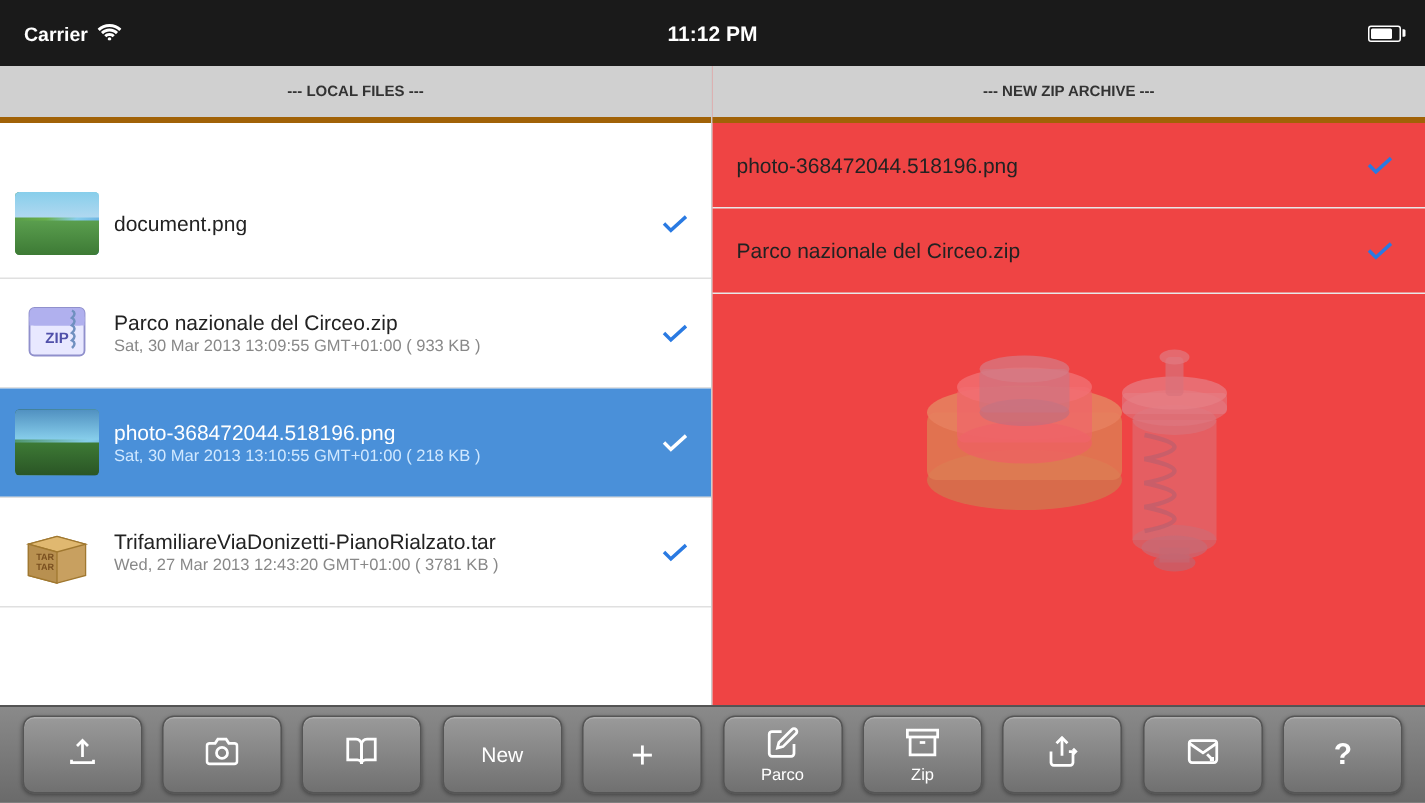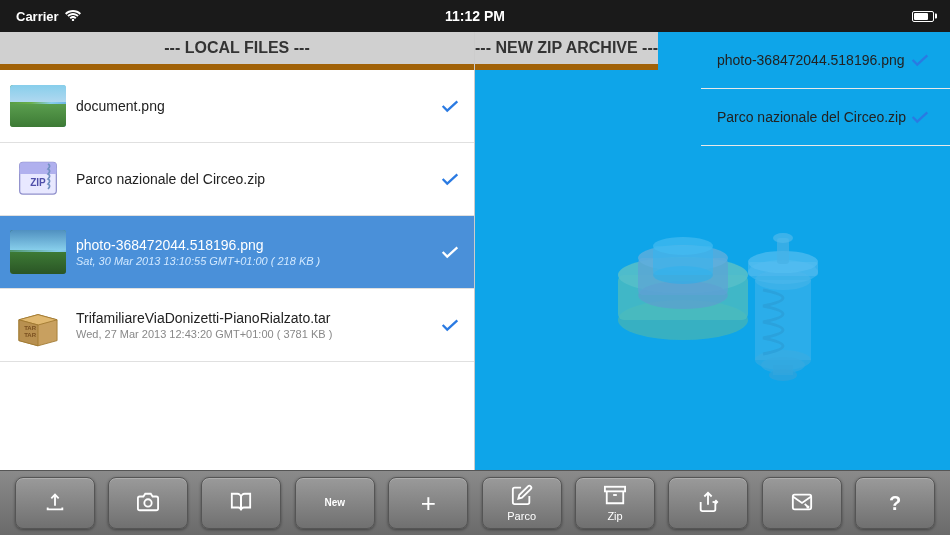--- a/index.html
+++ b/index.html
@@ -8,21 +8,21 @@
       height: 535px;
       font-family: -apple-system, 'Helvetica Neue', Arial, sans-serif;
       background: #1a1a1a;
       overflow: hidden;
       display: flex;
       flex-direction: column;
     }
 
     
     #status-bar {
-      height: 32px;
+      height: 44px;
       background: #1a1a1a;
       display: flex;
       align-items: center;
       justify-content: space-between;
       padding: 10px 16px;
       color: white;
       font-size: 13px;
       font-weight: 600;
       flex-shrink: 0;
     }
@@ -53,59 +53,60 @@
       display: flex;
       flex-direction: column;
       border-right: 1px solid #ccc;
       background: white;
     }
 
     
     #right-panel {
       flex: 1;
       display: flex;
-      background: #0ea5e9;
+      flex-direction: column;
+      background: #ef4444;
       position: relative;
-      justify-content: space-between;
     }
 
     .panel-header {
       height: 38px;
       background: #d0d0d0;
       display: flex;
       align-items: center;
       justify-content: center;
-      font-size: 16px;
+      font-size: 10px;
       font-weight: 700;
       color: #333;
-      border-bottom: 6px solid #a16207;
+      border-bottom: 4px solid #a16207;
       flex-shrink: 0;
     }
 
     .file-list {
       flex: 1;
       overflow-y: auto;
+      margin-top: 31px;
     }
 
     .file-item {
       display: flex;
       align-items: center;
       padding: 8px 10px;
       border-bottom: 1px solid #e0e0e0;
       min-height: 68px;
       position: relative;
       background: white;
     }
 
     .file-item.selected {
       background: #4a90d9;
     }
 
     .file-item.selected .file-name { color: white; }
-    .file-item.selected .file-meta { color: #d0e8ff; font-style: italic; }
+    .file-item.selected .file-meta { color: #d0e8ff; }
 
     .file-thumb {
       width: 56px;
       height: 56px;
       flex-shrink: 0;
       margin-right: 10px;
       display: flex;
       align-items: center;
       justify-content: center;
       overflow: hidden;
@@ -322,20 +323,21 @@
             <rect x="8" y="10" width="44" height="38" rx="4" fill="#e8e8ff" stroke="#9090cc" stroke-width="1.5"></rect>
             <rect x="8" y="10" width="44" height="14" rx="4" fill="#b0b0ee"></rect>
             <rect x="8" y="17" width="44" height="7" fill="#b0b0ee"></rect>
             <text x="30" y="38" text-anchor="middle" font-size="12" font-weight="bold" fill="#5050aa">ZIP</text>
 
             <path d="M42 12 Q46 14 42 18 Q46 20 42 24 Q46 26 42 30 Q46 32 42 36 Q46 38 42 42" stroke="#7090c0" stroke-width="2" fill="none"></path>
           </svg>
         </div>
         <div class="file-info">
           <div class="file-name">Parco nazionale del Circeo.zip</div>
+          <div class="file-meta">Sat, 30 Mar 2013 13:09:55 GMT+01:00 ( 933 KB )</div>
         </div>
         <div class="check-icon blue-check">
           <svg viewBox="0 0 24 24" fill="none" stroke="#2a7ae2" stroke-width="2.5">
             <polyline points="4,12 9,17 20,7"></polyline>
           </svg>
         </div>
       </div>
 
       <div class="file-item selected">
         <div class="file-thumb">
@@ -465,21 +467,21 @@
   <div class="toolbar-btn">
     <span class="toolbar-btn-icon">
       <svg width="22" height="22" viewBox="0 0 24 24" fill="none" stroke="white" stroke-width="2">
         <path d="M2 3h6a4 4 0 0 1 4 4v14a3 3 0 0 0-3-3H2z"></path>
         <path d="M22 3h-6a4 4 0 0 0-4 4v14a3 3 0 0 1 3-3h7z"></path>
       </svg>
     </span>
   </div>
 
   <div class="toolbar-btn">
-    <span class="toolbar-btn-label" style="font-size:10px;font-weight:700;">New</span>
+    <span class="toolbar-btn-label" style="font-size:14px;font-weight:400;">New</span>
   </div>
 
   <div class="toolbar-btn">
     <span class="toolbar-btn-icon" style="font-size:26px;font-weight:300;line-height:1;color:white;">+</span>
   </div>
 
   <div class="toolbar-btn">
     <span class="toolbar-btn-icon">
       <svg width="22" height="22" viewBox="0 0 24 24" fill="none" stroke="white" stroke-width="2">
         <path d="M11 4H4a2 2 0 0 0-2 2v14a2 2 0 0 0 2 2h14a2 2 0 0 0 2-2v-7"></path>

